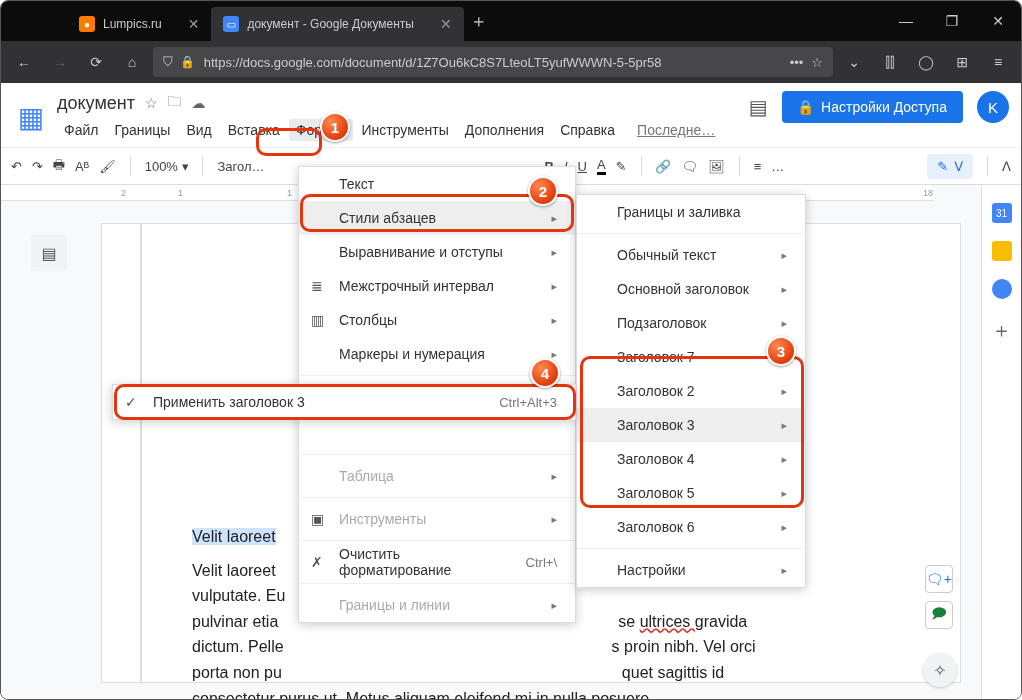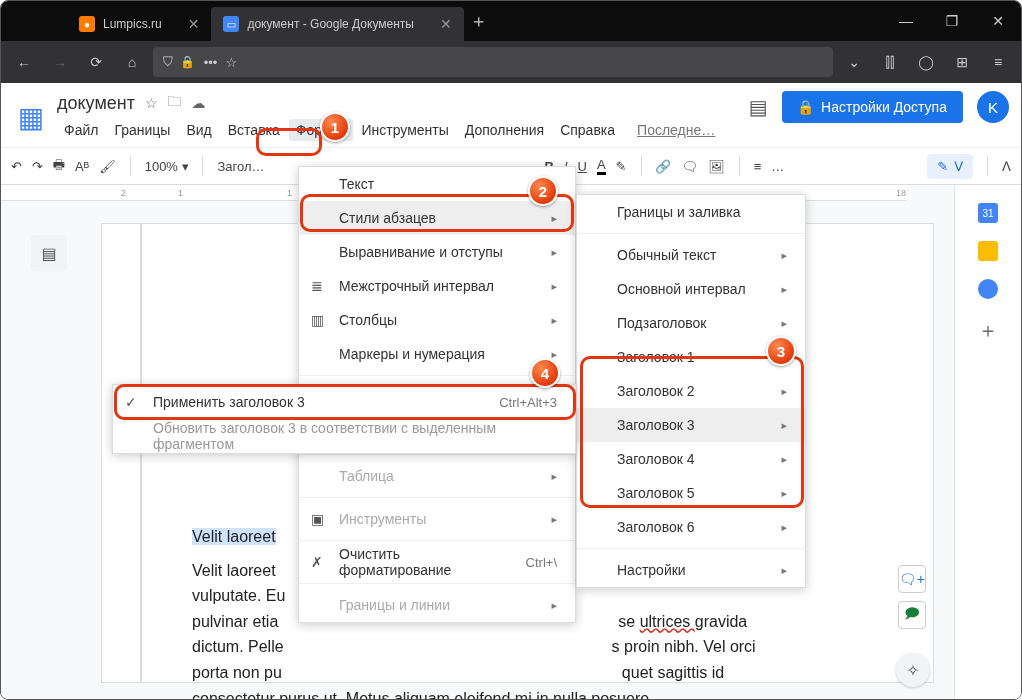--- a/index.html
+++ b/index.html
@@ -41,21 +41,21 @@
   
   .toolbar{height:38px;border-top:1px solid #eee;border-bottom:1px solid #dadce0;display:flex;align-items:center;padding:0 10px;gap:10px;font-size:13px;color:#444;}
   .tb{display:flex;align-items:center;gap:4px;}
   .tbsep{width:1px;height:20px;background:#dadce0;margin:0 4px;}
   .toolbar .right{margin-left:auto;display:flex;align-items:center;gap:10px;}
   .edit-pill{background:#e8f0fe;color:#1a73e8;padding:5px 10px;border-radius:4px;display:flex;gap:6px;align-items:center;}
   
   
   .workspace{position:relative;display:flex;height:516px;background:#f8f9fa;}
   .ruler{height:16px;background:#fff;border-bottom:1px solid #e0e0e0;position:absolute;top:0;left:0;right:48px;z-index:0;font-size:9px;color:#999;display:flex;align-items:center;padding-left:120px;gap:52px;}
-  .sidepanel{width:67px;background:#fff;border-left:1px solid #e0e0e0;display:flex;flex-direction:column;align-items:center;gap:18px;padding-top:18px;}
+  .sidepanel{width:40px;background:#fff;border-left:1px solid #e0e0e0;display:flex;flex-direction:column;align-items:center;gap:18px;padding-top:18px;}
   .sidepanel .app{width:20px;height:20px;border-radius:3px;}
   .docarea{flex:1;position:relative;overflow:hidden;}
   .pageleft{position:absolute;left:100px;top:38px;width:40px;height:460px;background:#fff;border:1px solid #ddd;}
   .outline-ico{position:absolute;left:30px;top:50px;width:36px;height:36px;background:#f1f3f4;border-radius:4px;display:flex;align-items:center;justify-content:center;color:#555;}
   .page{position:absolute;left:140px;top:38px;right:20px;height:460px;background:#fff;border:1px solid #ddd;padding:20px 50px;font-size:16px;line-height:1.6;color:#222;}
   .page .highlight{background:#cfe2ff;}
   .page .redund{text-decoration:underline;text-decoration-color:#d93025;text-decoration-style:wavy;}
   .actionbtns{position:absolute;right:28px;top:380px;display:flex;flex-direction:column;gap:8px;}
   .actionbtns div{width:28px;height:28px;border:1px solid #ccc;border-radius:4px;background:#fff;display:flex;align-items:center;justify-content:center;font-size:14px;}
   .explore{position:absolute;right:24px;bottom:14px;width:34px;height:34px;background:#f1f3f4;border-radius:50%;display:flex;align-items:center;justify-content:center;color:#555;box-shadow:0 1px 3px rgba(0,0,0,0.2);}
@@ -103,20 +103,21 @@
 </div>
 
 <div class="urlbar">
   <div class="navbtn">←</div>
   <div class="navbtn disabled">→</div>
   <div class="navbtn">⟳</div>
   <div class="navbtn">⌂</div>
   <div class="urlfield">
     <span>⛉</span>
     <span class="lock">🔒</span>
+    <span style="flex:1;overflow:hidden;white-space:nowrap;">https://docs.google.com/document/d/1Z7Ou6kC8S7LteoLT5yufWWWN-5-5pr58</span>
     <span>•••</span>
     <span>☆</span>
   </div>
   <div class="navbtn">⌄</div>
   <div class="navbtn">⫿⫿</div>
   <div class="navbtn">◯</div>
   <div class="navbtn">⊞</div>
   <div class="navbtn">≡</div>
 </div>
 
@@ -288,29 +289,29 @@
 <div class="menu menu2">
   <div class="menu-item">
       <span>Границы и заливка</span>
     </div>
   <hr>
   <div class="menu-item">
       <span>Обычный текст</span>
       <span class="arrow">▸</span>
     </div>
   <div class="menu-item">
-      <span>Основной интервал</span>
+      <span>Основной заголовок</span>
       <span class="arrow">▸</span>
     </div>
   <div class="menu-item">
       <span>Подзаголовок</span>
       <span class="arrow">▸</span>
     </div>
   <div class="menu-item">
-      <span>Заголовок 1</span>
+      <span>Заголовок 7</span>
       <span class="arrow">▸</span>
     </div>
   <div class="menu-item">
       <span>Заголовок 2</span>
       <span class="arrow">▸</span>
     </div>
   <div class="menu-item hovered">
       <span>Заголовок 3</span>
       <span class="arrow">▸</span>
     </div>
@@ -332,23 +333,20 @@
       <span class="arrow">▸</span>
     </div>
 </div>
 
 <div class="menu menu3">
   <div class="menu-item">
       <span class="lead">✓</span>
       <span>Применить заголовок 3</span>
       <span class="trail">Ctrl+Alt+3</span>
     </div>
-  <div class="menu-item" style="color:#999">
-      <span>Обновить заголовок 3 в соответствии с выделенным фрагментом</span>
-    </div>
 </div>
 
 <div class="redbox" style="left:256px;top:128px;width:66px;height:28px;"></div>
 <div class="badge" style="left:320px;top:112px;">1</div>
 
 <div class="redbox" style="left:300px;top:194px;width:274px;height:38px;"></div>
 <div class="badge" style="left:528px;top:176px;">2</div>
 
 <div class="redbox" style="left:580px;top:356px;width:224px;height:152px;"></div>
 <div class="badge" style="left:766px;top:336px;">3</div>

